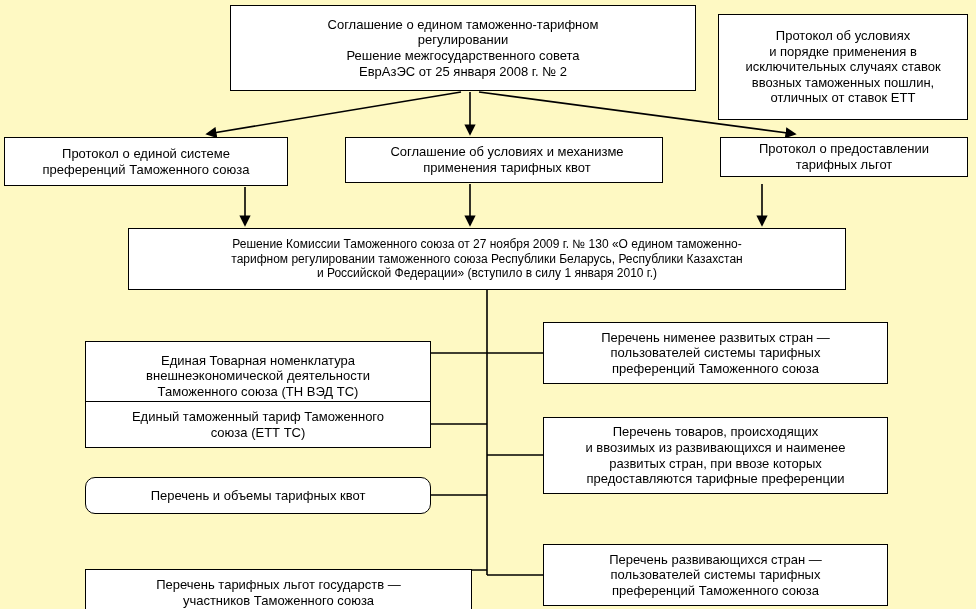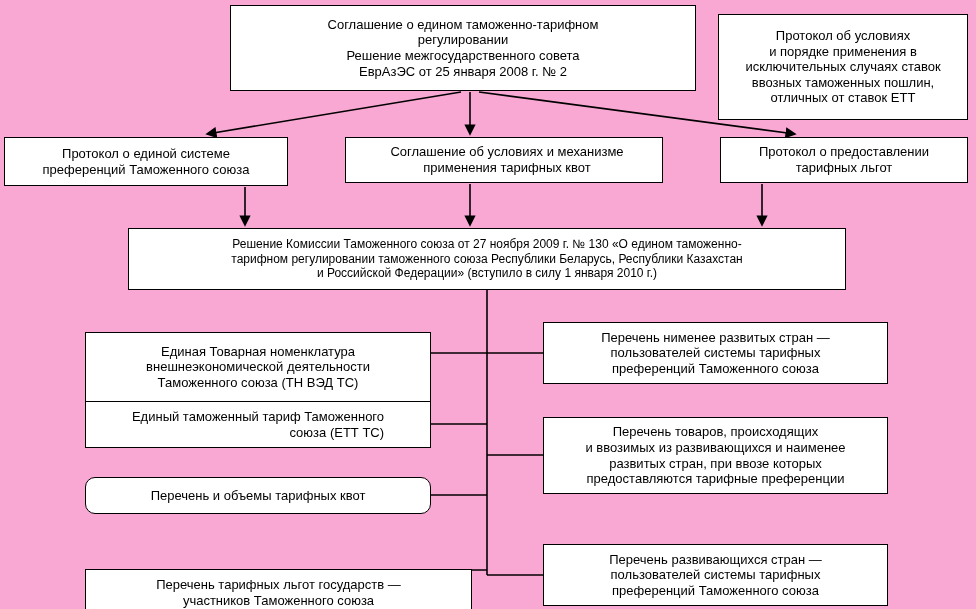--- a/index.html
+++ b/index.html
@@ -4,21 +4,21 @@
 <style>
   html, body {
     margin: 0;
     padding: 0;
     background: #ffffff;
   }
   .diagram {
     position: relative;
     width: 976px;
     height: 609px;
-    background: #f9a8d4;
+    background: #fef9c3;
     font-family: "Liberation Sans", "DejaVu Sans", sans-serif;
     color: #000000;
     overflow: hidden;
   }
   .connectors {
     position: absolute;
     left: 0;
     top: 0;
     width: 976px;
     height: 609px;
@@ -40,24 +40,24 @@
     white-space: pre-line;
     font-size: 13px;
     line-height: 1.2;
     padding: 3px 6px;
   }
   
   .b-top        { left: 230px; top: 5px;   width: 466px; height: 86px; }
   .b-exception  { left: 718px; top: 14px;  width: 250px; height: 106px; }
   .b-pref       { left: 4px;   top: 137px; width: 284px; height: 49px; }
   .b-quota      { left: 345px; top: 137px; width: 318px; height: 46px; padding-left: 12px; }
-  .b-benefit    { left: 720px; top: 137px; width: 248px; height: 46px; }
+  .b-benefit    { left: 720px; top: 137px; width: 248px; height: 40px; }
   .b-decision   { left: 128px; top: 228px; width: 718px; height: 62px; font-size: 12px; }
-  .b-left-0     { left: 85px;  top: 332px; width: 346px; height: 70px; }
-  .b-left-1     { left: 85px;  top: 401px; width: 346px; height: 47px; text-align: right; }
+  .b-left-0     { left: 85px;  top: 341px; width: 346px; height: 70px; }
+  .b-left-1     { left: 85px;  top: 401px; width: 346px; height: 47px; }
   .b-left-2     { left: 85px;  top: 477px; width: 346px; height: 37px; border-radius: 10px; }
   .b-left-3     { left: 85px;  top: 529px; width: 387px; height: 47px; margin-top: 40px; }
   .b-right-0    { left: 543px; top: 322px; width: 345px; height: 62px; }
   .b-right-1    { left: 543px; top: 417px; width: 345px; height: 77px; }
   .b-right-2    { left: 543px; top: 544px; width: 345px; height: 62px; }
 </style>
 </head>
 <body>
 
 <div class="diagram">

